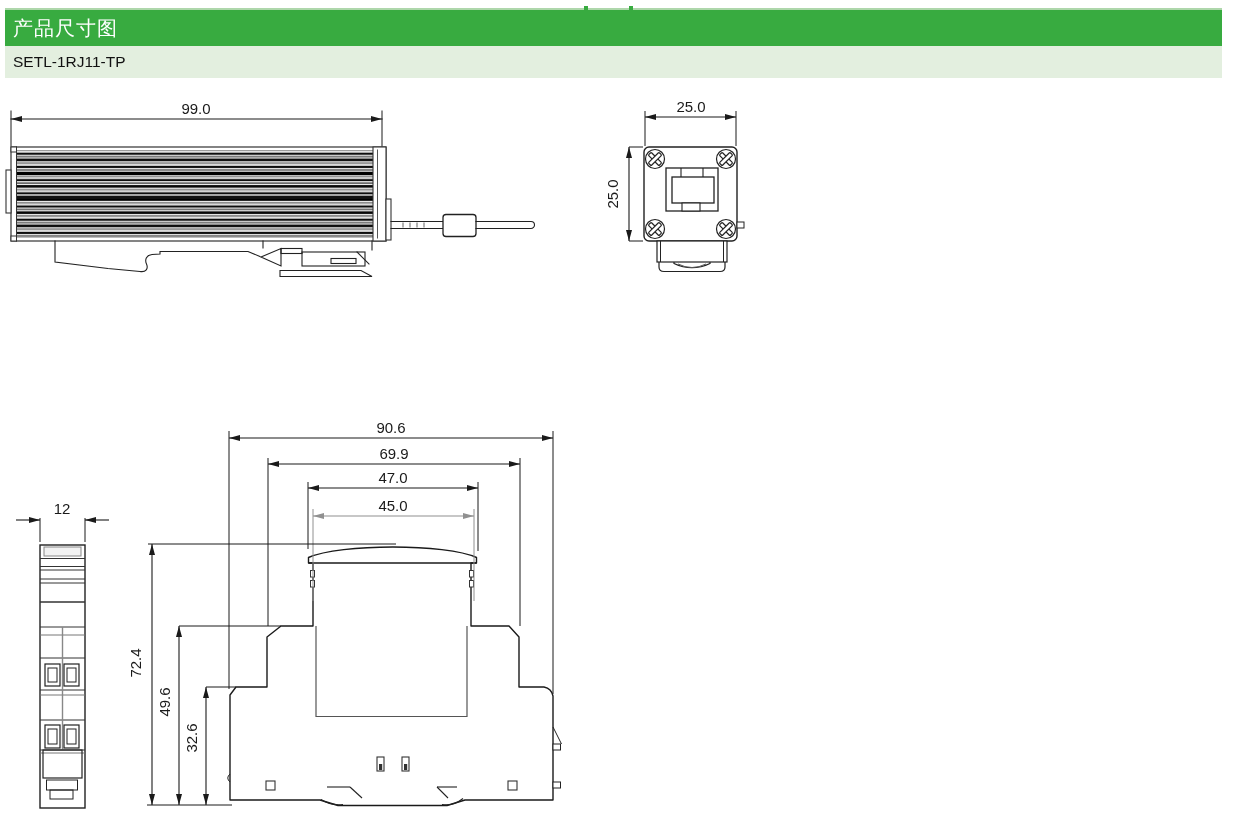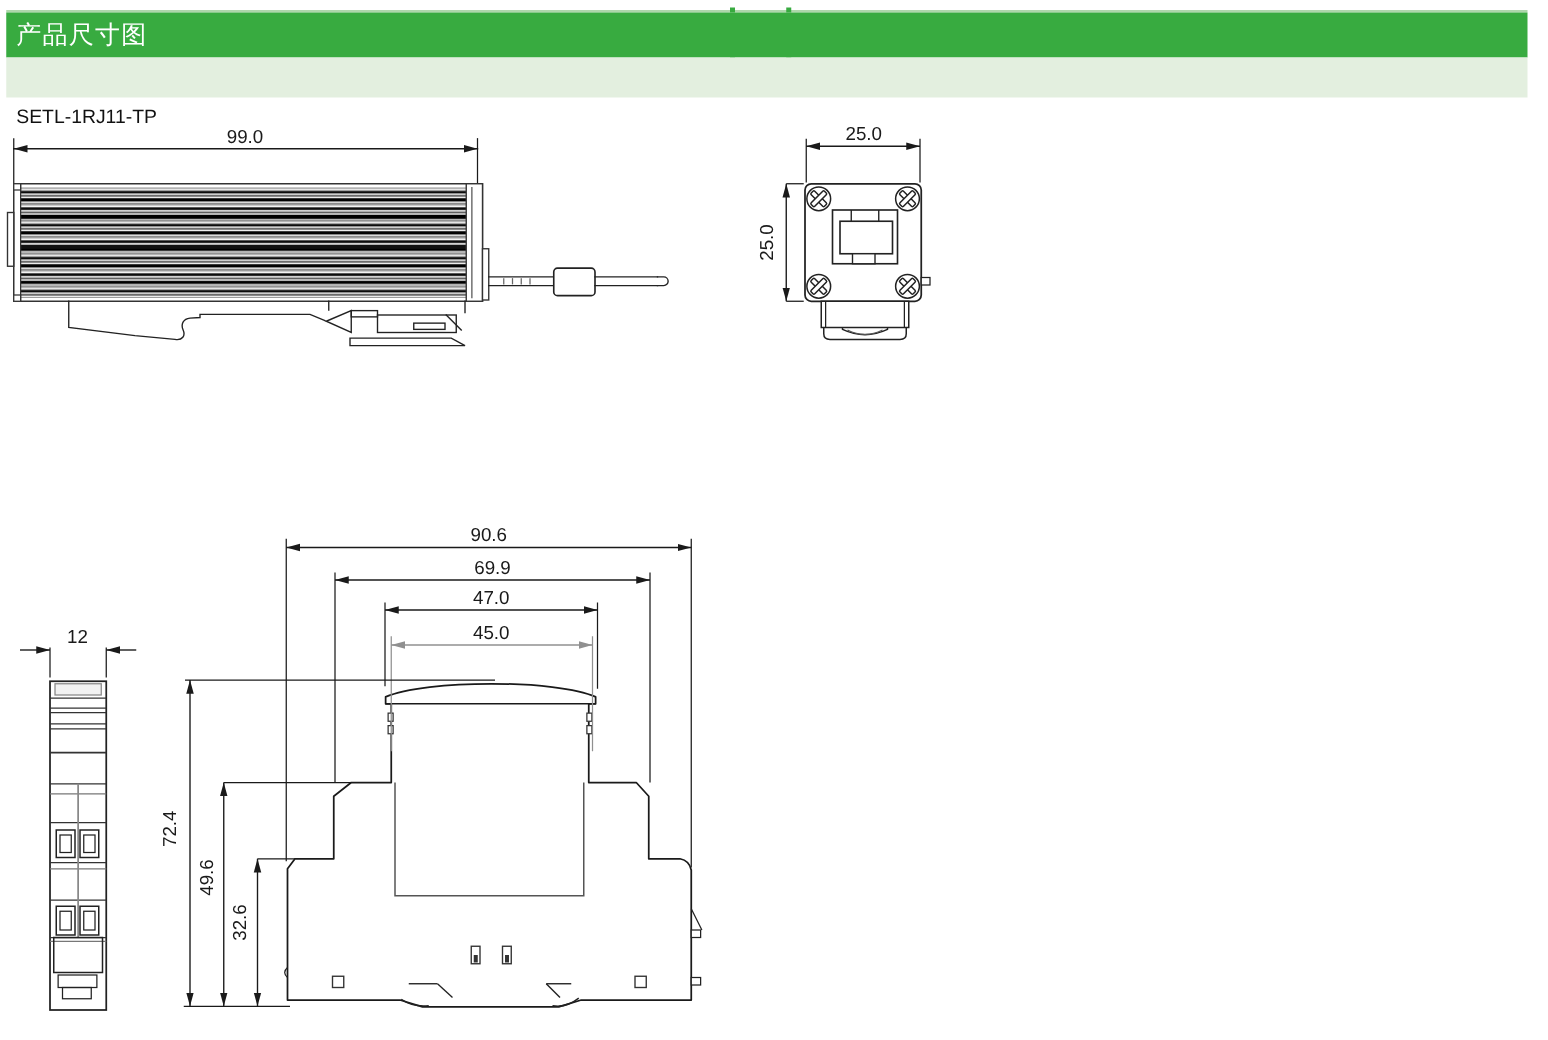--- a/index.html
+++ b/index.html
@@ -4,21 +4,21 @@
 <style>
   html,body{margin:0;padding:0;background:#fff;}
   .page{position:relative;width:1238px;height:832px;background:#fff;overflow:hidden;
         font-family:"Liberation Sans",sans-serif;color:#1a1a1a;}
   .header-topline{position:absolute;left:5px;top:8px;width:1217px;height:2px;background:#aed7ab;}
   .header-bar{position:absolute;left:5px;top:10px;width:1217px;height:36px;background:#38ab40;}
   .header-bar .title{display:block;line-height:36px;padding-left:8px;font-size:20px;color:#ffffff;font-weight:500;letter-spacing:1px;}
   .model-bar{position:absolute;left:5px;width:1217px;background:#e3efdf;}
   .model-bar .model{display:block;padding-left:8px;font-size:15.5px;font-weight:500;color:#111;}
   .model-bar-1{top:46px;height:32px;}
-  .model-bar-1 .model{line-height:32px;margin-top:32px;}
+  .model-bar-1 .model{line-height:32px;}
   .model-bar-2{top:331px;height:38px;}
   .model-bar-2 .model{line-height:38px;}
   .print-mark{position:absolute;background:#38ab40;}
   svg.drawing{position:absolute;left:0;top:0;}
   svg text{font-family:"Liberation Sans",sans-serif;font-size:15px;fill:#1a1a1a;}
 </style>
 </head>
 <body>
 
 <div class="page">

